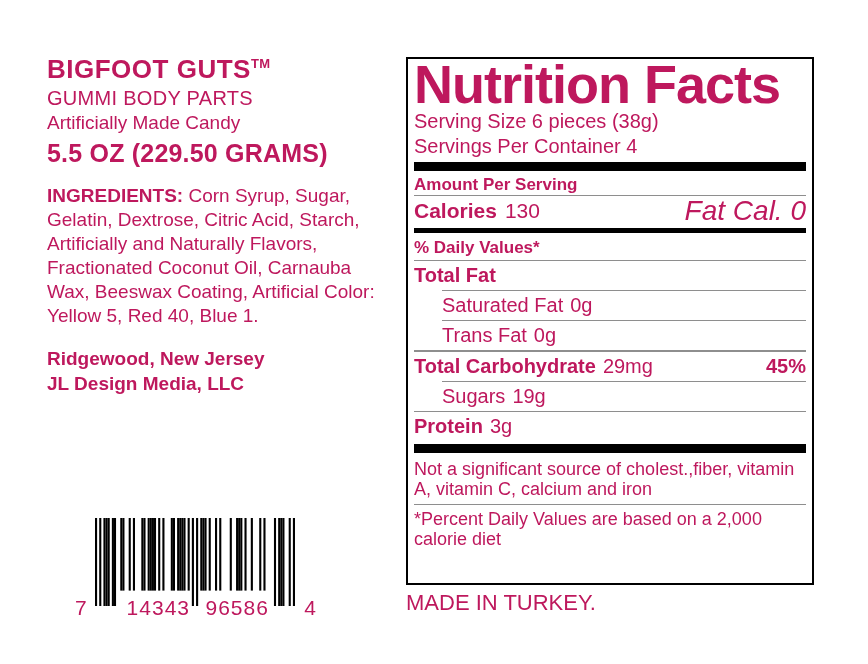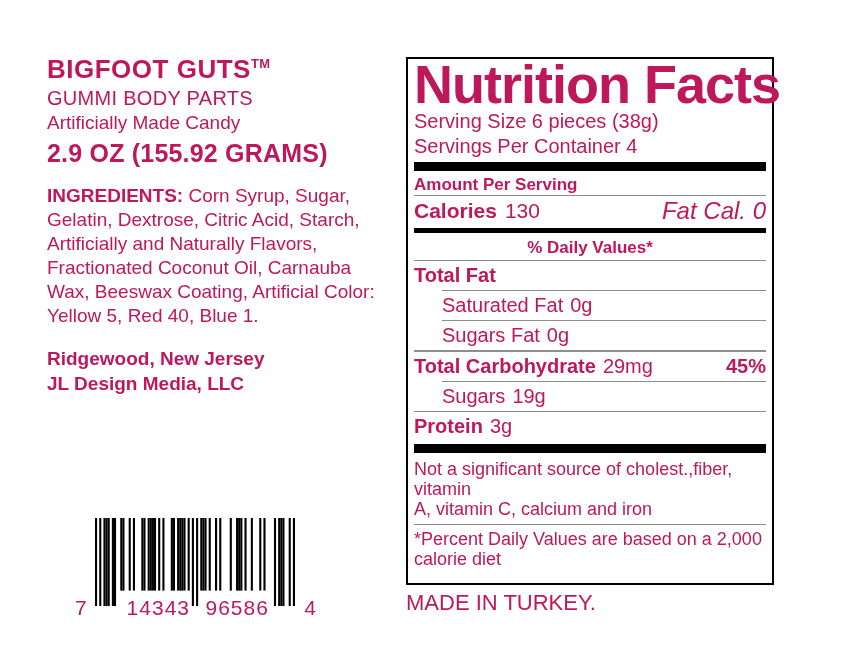--- a/index.html
+++ b/index.html
@@ -24,53 +24,53 @@
   .barcode svg { position:absolute; left:0; top:0; display:block; }
   .barcode svg rect { fill:#000; }
   .bc-digit { position:absolute; font-size:21px; line-height:1; letter-spacing:1px; }
   .bc-first { left:-20px; bottom:-12px; }
   .bc-left-group  { left:10.5%; width:37%; text-align:right; bottom:-12px; }
   .bc-right-group { left:52.6%; width:37%; text-align:center; bottom:-12px; }
   .bc-last { right:-22px; bottom:-12px; }
 
   
   .panel {
-    position:absolute; left:406px; top:57px; width:368px; height:528px;
+    position:absolute; left:406px; top:57px; width:408px; height:528px;
     border:2px solid #000; box-sizing:border-box; padding:0 6px; background:#fff;
   }
   .nf-title { font-size:54px; font-weight:bold; letter-spacing:-1px; line-height:50px; white-space:nowrap; }
   .nf-serving, .nf-servings { font-size:20px; line-height:25px; }
   .bar { background:#000; height:9px; margin:3px 0; }
   .bar.med { height:5px; margin:3px 0; }
   .nf-aps { font-size:17px; font-weight:bold; line-height:21px; }
   .rule { border-top:1px solid #8e8e8e; height:0; }
   .rule.indent { margin-left:28px; }
   .nf-calrow { display:flex; align-items:flex-end; font-size:21px; line-height:29px; }
   .nf-calrow .val { margin-left:8px; font-weight:normal; }
-  .nf-fatcal { margin-left:auto; font-style:italic; font-size:24px; }
-  .nf-dv { text-align:center; font-size:17px; font-weight:bold; line-height:24px; }
+  .nf-fatcal { margin-left:auto; font-style:italic; font-size:28px; }
+  .nf-dv { text-align:left; font-size:17px; font-weight:bold; line-height:24px; }
   .nf-row { display:flex; align-items:baseline; font-size:20px; line-height:29px; }
   .nf-row.indent { padding-left:28px; }
   .nf-row .val { margin-left:7px; }
   .nf-row .pct { margin-left:auto; font-weight:bold; }
   .nf-foot1 { font-size:18px; line-height:20px; white-space:pre-line; padding:3px 0 5px 0; }
   .nf-foot2 { font-size:18px; line-height:20px; white-space:pre-line; padding:4px 0 0 0; }
 
   .made-in { position:absolute; left:406px; top:590px; font-size:22px; line-height:26px; }
 </style>
 </head>
 <body>
 
 <div class="canvas">
 
   <div class="left-col">
     <div class="brand"><span>BIGFOOT GUTS</span><sup>TM</sup></div>
     <div class="subtitle">GUMMI BODY PARTS</div>
     <div class="tagline">Artificially Made Candy</div>
-    <div class="weight">2.9 OZ (155.92 GRAMS)</div>
+    <div class="weight">5.5 OZ (229.50 GRAMS)</div>
     <p class="ingredients"><span class="b">INGREDIENTS:</span><span> Corn Syrup, Sugar,
 Gelatin, Dextrose, Citric Acid, Starch,
 Artificially and Naturally Flavors,
 Fractionated Coconut Oil, Carnauba
 Wax, Beeswax Coating, Artificial Color:
 Yellow 5, Red 40, Blue 1.</span></p>
     <div class="manufacturer">
       <div>Ridgewood, New Jersey</div>
       <div>JL Design Media, LLC</div>
     </div>
@@ -152,21 +152,21 @@
         <div class="nf-row">
           <span class="b">Total Fat</span>
         </div>
         <div class="rule indent"></div>
         <div class="nf-row indent">
           <span class="">Saturated Fat</span>
           <span class="val">0g</span>
         </div>
         <div class="rule indent"></div>
         <div class="nf-row indent">
-          <span class="">Sugars Fat</span>
+          <span class="">Trans Fat</span>
           <span class="val">0g</span>
         </div>
         <div class="rule"></div>
         <div class="rule"></div>
         <div class="nf-row">
           <span class="b">Total Carbohydrate</span>
           <span class="val">29mg</span>
           <span class="pct">45%</span>
         </div>
         <div class="rule indent"></div>

